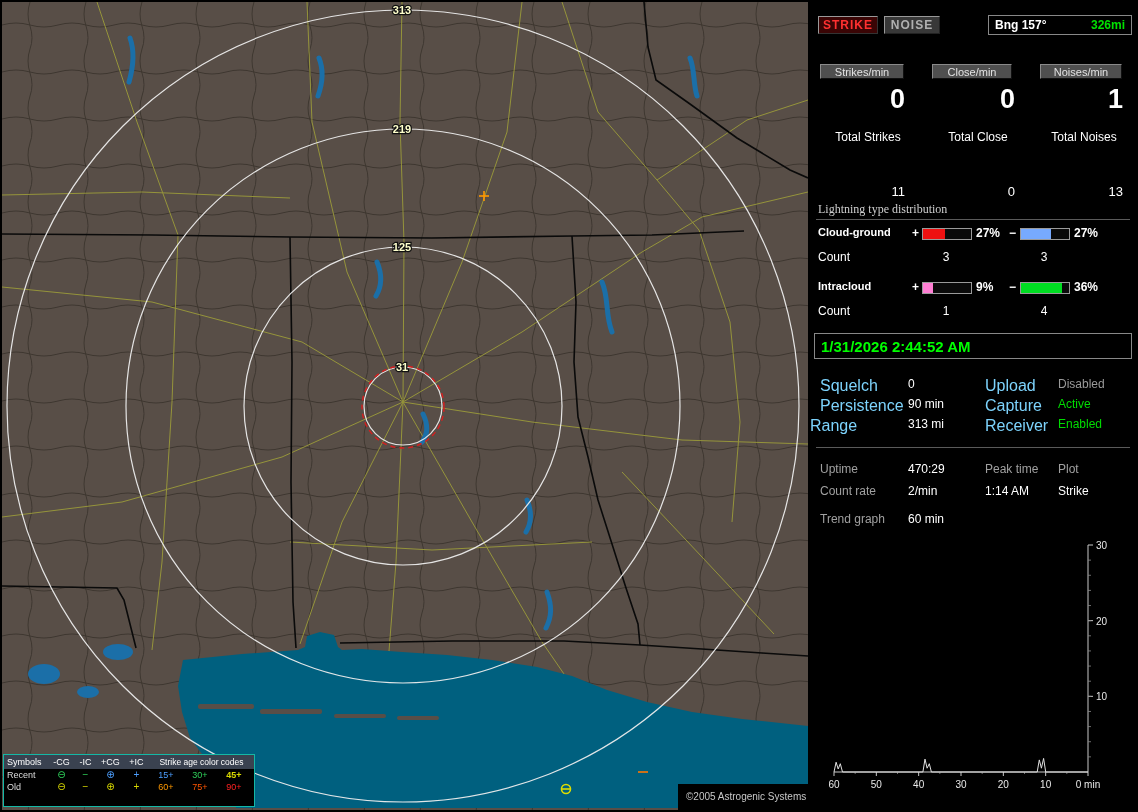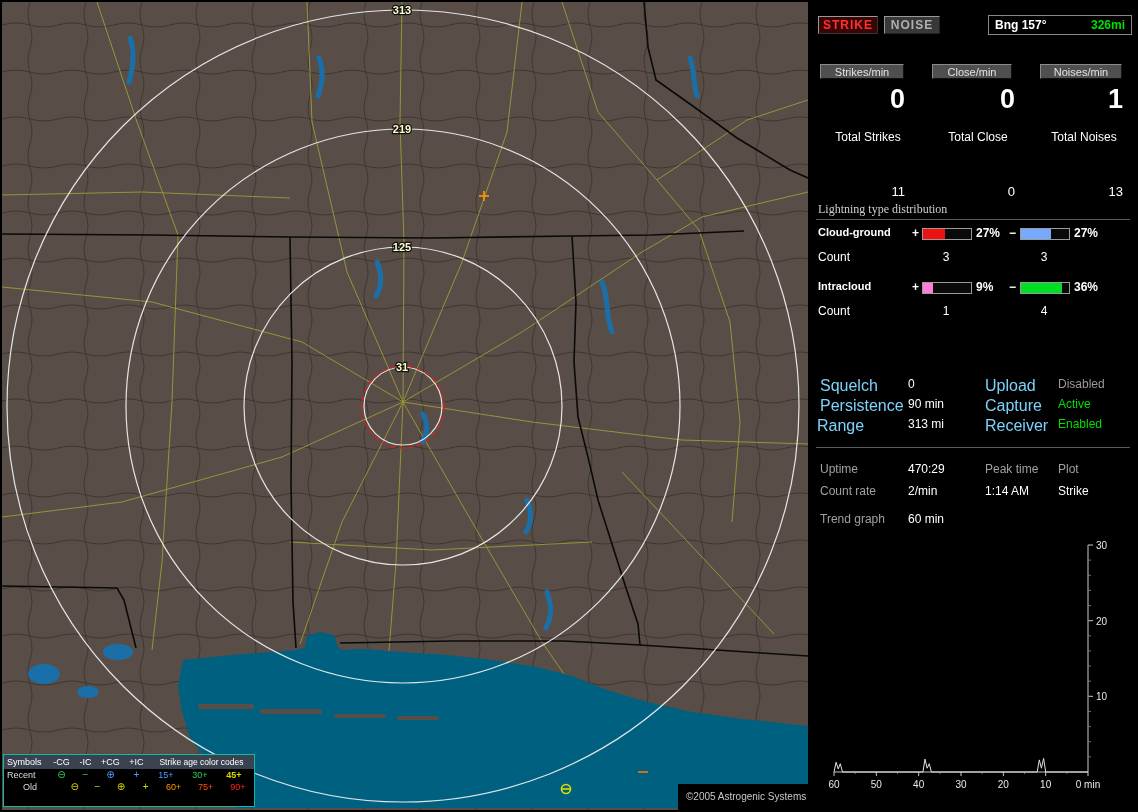--- a/index.html
+++ b/index.html
@@ -176,21 +176,21 @@
         <span style="width:42px;padding-left:3px">Recent</span>
         <span class="sym" style="width: 25px; color: rgb(47, 208, 90);">⊖</span>
         <span class="sym" style="width: 23px; color: rgb(47, 208, 90);">−</span>
         <span class="sym" style="width: 27px; color: rgb(77, 159, 255);">⊕</span>
         <span class="sym" style="width: 25px; color: rgb(77, 159, 255);">+</span>
         <span style="width: 34px; text-align: center; color: rgb(77, 159, 255);">15+</span>
         <span style="width: 34px; text-align: center; color: rgb(47, 208, 90);">30+</span>
         <span style="width: 34px; text-align: center; color: rgb(216, 216, 0); font-weight: bold;">45+</span>
       </div>
       <div class="lg-row">
-        <span style="width:42px;padding-left:19px">Old</span>
+        <span style="width:42px;padding-left:3px">Old</span>
         <span class="sym" style="width: 25px; color: rgb(216, 216, 0);">⊖</span>
         <span class="sym" style="width: 23px; color: rgb(216, 216, 0);">−</span>
         <span class="sym" style="width: 27px; color: rgb(216, 216, 0);">⊕</span>
         <span class="sym" style="width: 25px; color: rgb(216, 216, 0);">+</span>
         <span style="width: 34px; text-align: center; color: rgb(255, 153, 0);">60+</span>
         <span style="width: 34px; text-align: center; color: rgb(255, 85, 0);">75+</span>
         <span style="width: 34px; text-align: center; color: rgb(255, 34, 34);">90+</span>
       </div>
     </div>
   </div>
@@ -249,32 +249,33 @@
     <div class="sign" style="left:199px;top:280px">−</div>
     <div class="bar" style="left:210px;top:282px">
       <i style="width: 85%; background: rgb(0, 221, 34);"></i>
       </div>
     <div class="pct" style="left:264px;top:280px">36%</div>
 
     <div class="cnt" style="left:8px;top:304px">Count</div>
     <div class="cntv" style="left:112px;top:304px">1</div>
     <div class="cntv" style="left:210px;top:304px">4</div>
 
+    <div class="tsbox">1/31/2026 2:44:52 AM</div>
 
     <div class="lab" style="left:10px;top:377px">Squelch</div>
     <div class="val" style="left:98px;top:377px">0</div>
     <div class="lab" style="left:175px;top:377px">Upload</div>
     <div class="val" style="left: 248px; top: 377px; color: rgb(154, 154, 154);">Disabled</div>
 
     <div class="lab" style="left:10px;top:397px">Persistence</div>
     <div class="val" style="left:98px;top:397px">90 min</div>
     <div class="lab" style="left:175px;top:397px">Capture</div>
     <div class="val" style="left: 248px; top: 397px; color: rgb(0, 221, 0);">Active</div>
 
-    <div class="lab" style="left:7px;top:417px">Range</div>
+    <div class="lab" style="left:0;top:417px">Range</div>
     <div class="val" style="left:98px;top:417px">313 mi</div>
     <div class="lab" style="left:175px;top:417px">Receiver</div>
     <div class="val" style="left: 248px; top: 417px; color: rgb(0, 221, 0);">Enabled</div>
 
     <div class="hr" style="top:447px"></div>
 
     <div class="glab" style="left:10px;top:462px">Uptime</div>
     <div class="val" style="left:98px;top:462px">470:29</div>
     <div class="glab" style="left:175px;top:462px">Peak time</div>
     <div class="glab" style="left:248px;top:462px">Plot</div>

